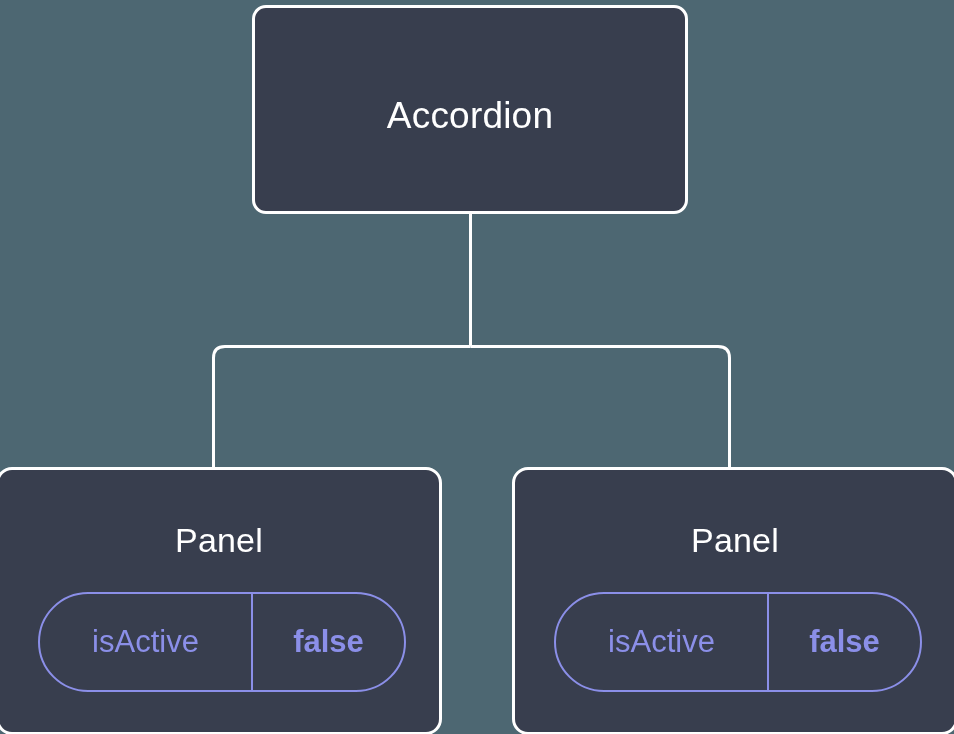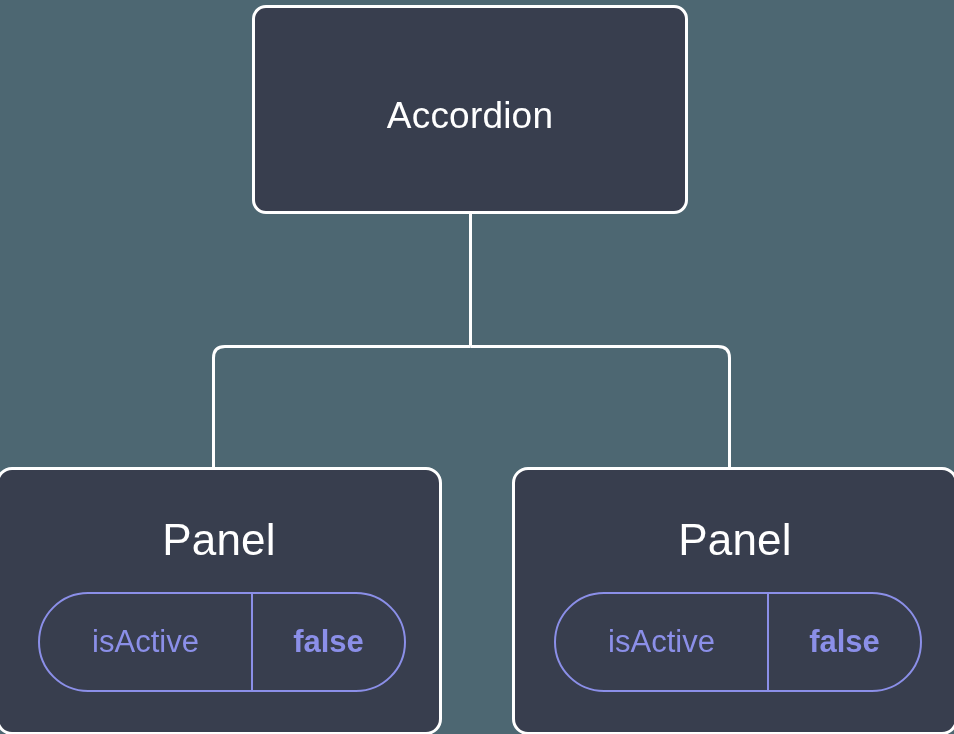--- a/index.html
+++ b/index.html
@@ -64,21 +64,21 @@
     letter-spacing: 0.2px;
     white-space: nowrap;
   }
   .node-root .node-title {
     top: 86px;
     font-size: 37px;
     line-height: 44px;
   }
   .node-panel .node-title {
     top: 50px;
-    font-size: 44px;
+    font-size: 34px;
     line-height: 40px;
   }
 
   
   .prop-pill {
     position: absolute;
     left: 39px;
     top: 122px;
     width: 368px;
     height: 100px;

